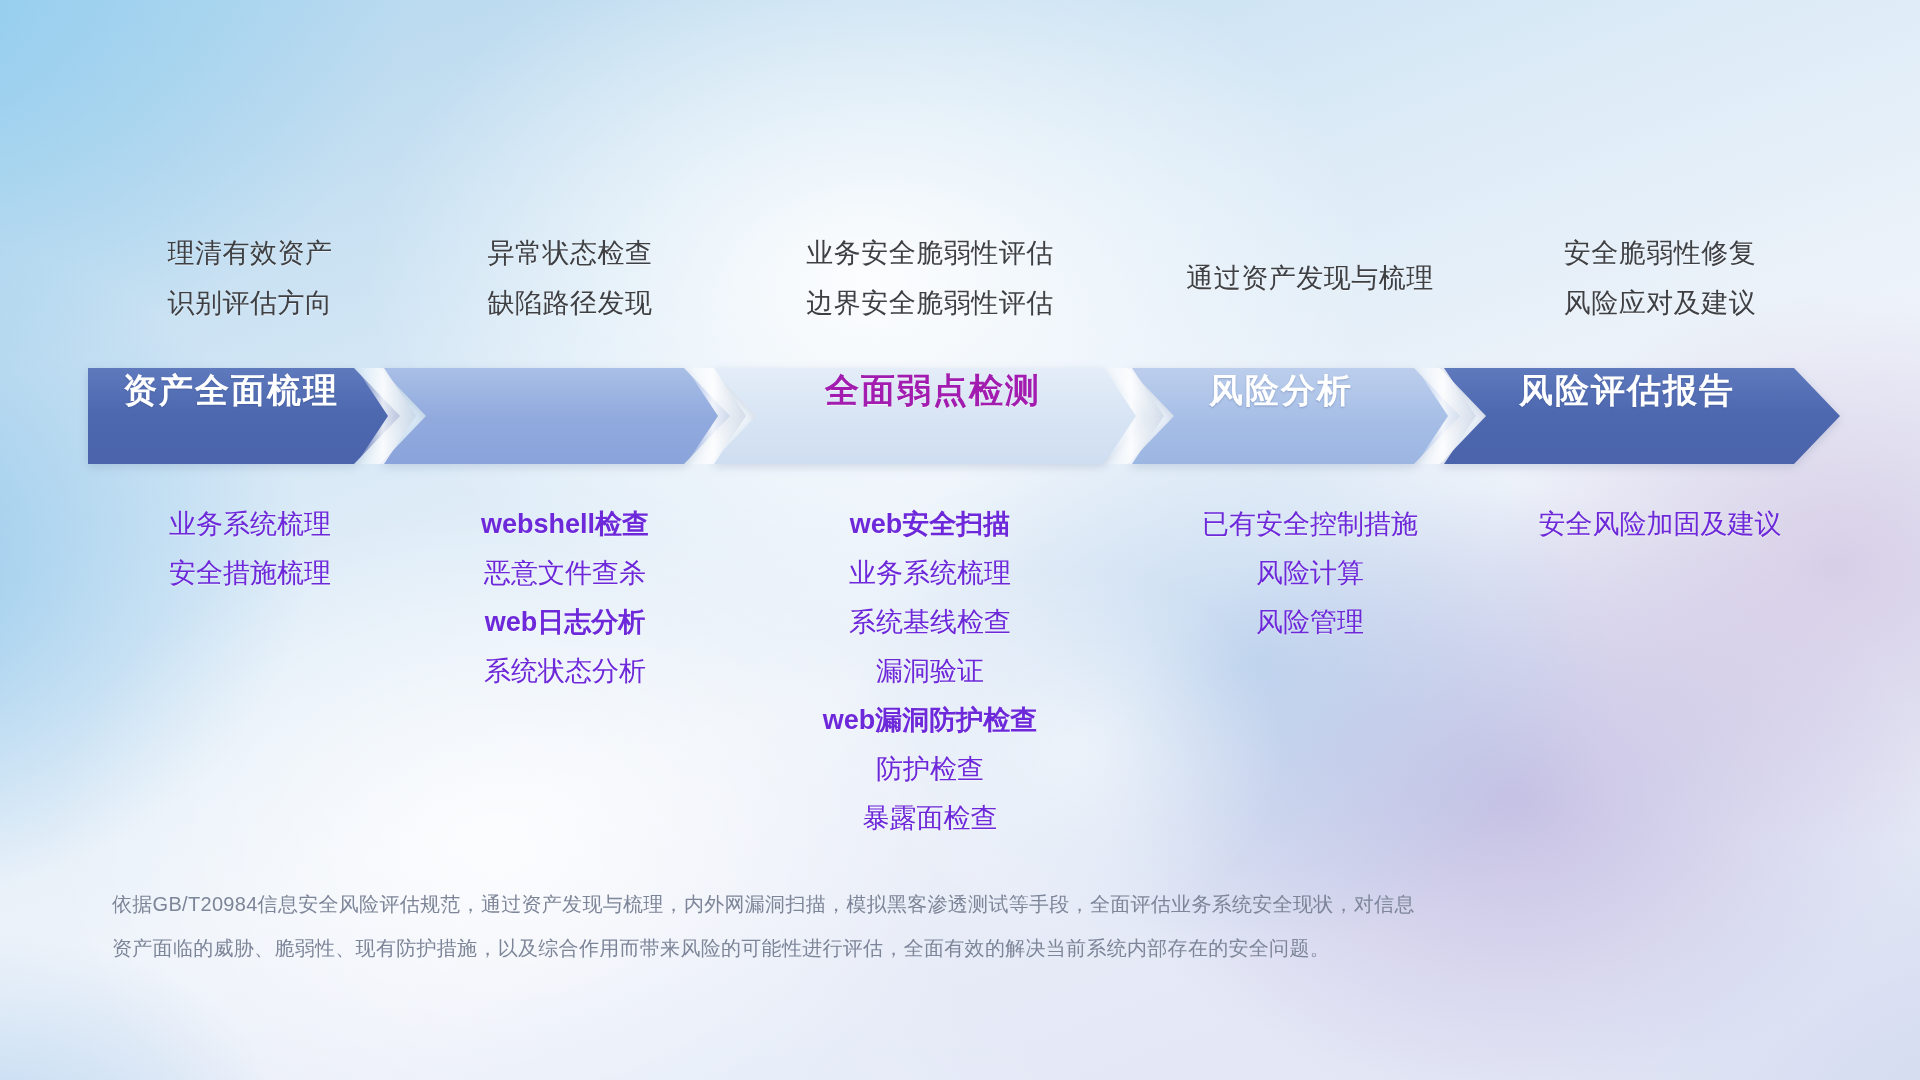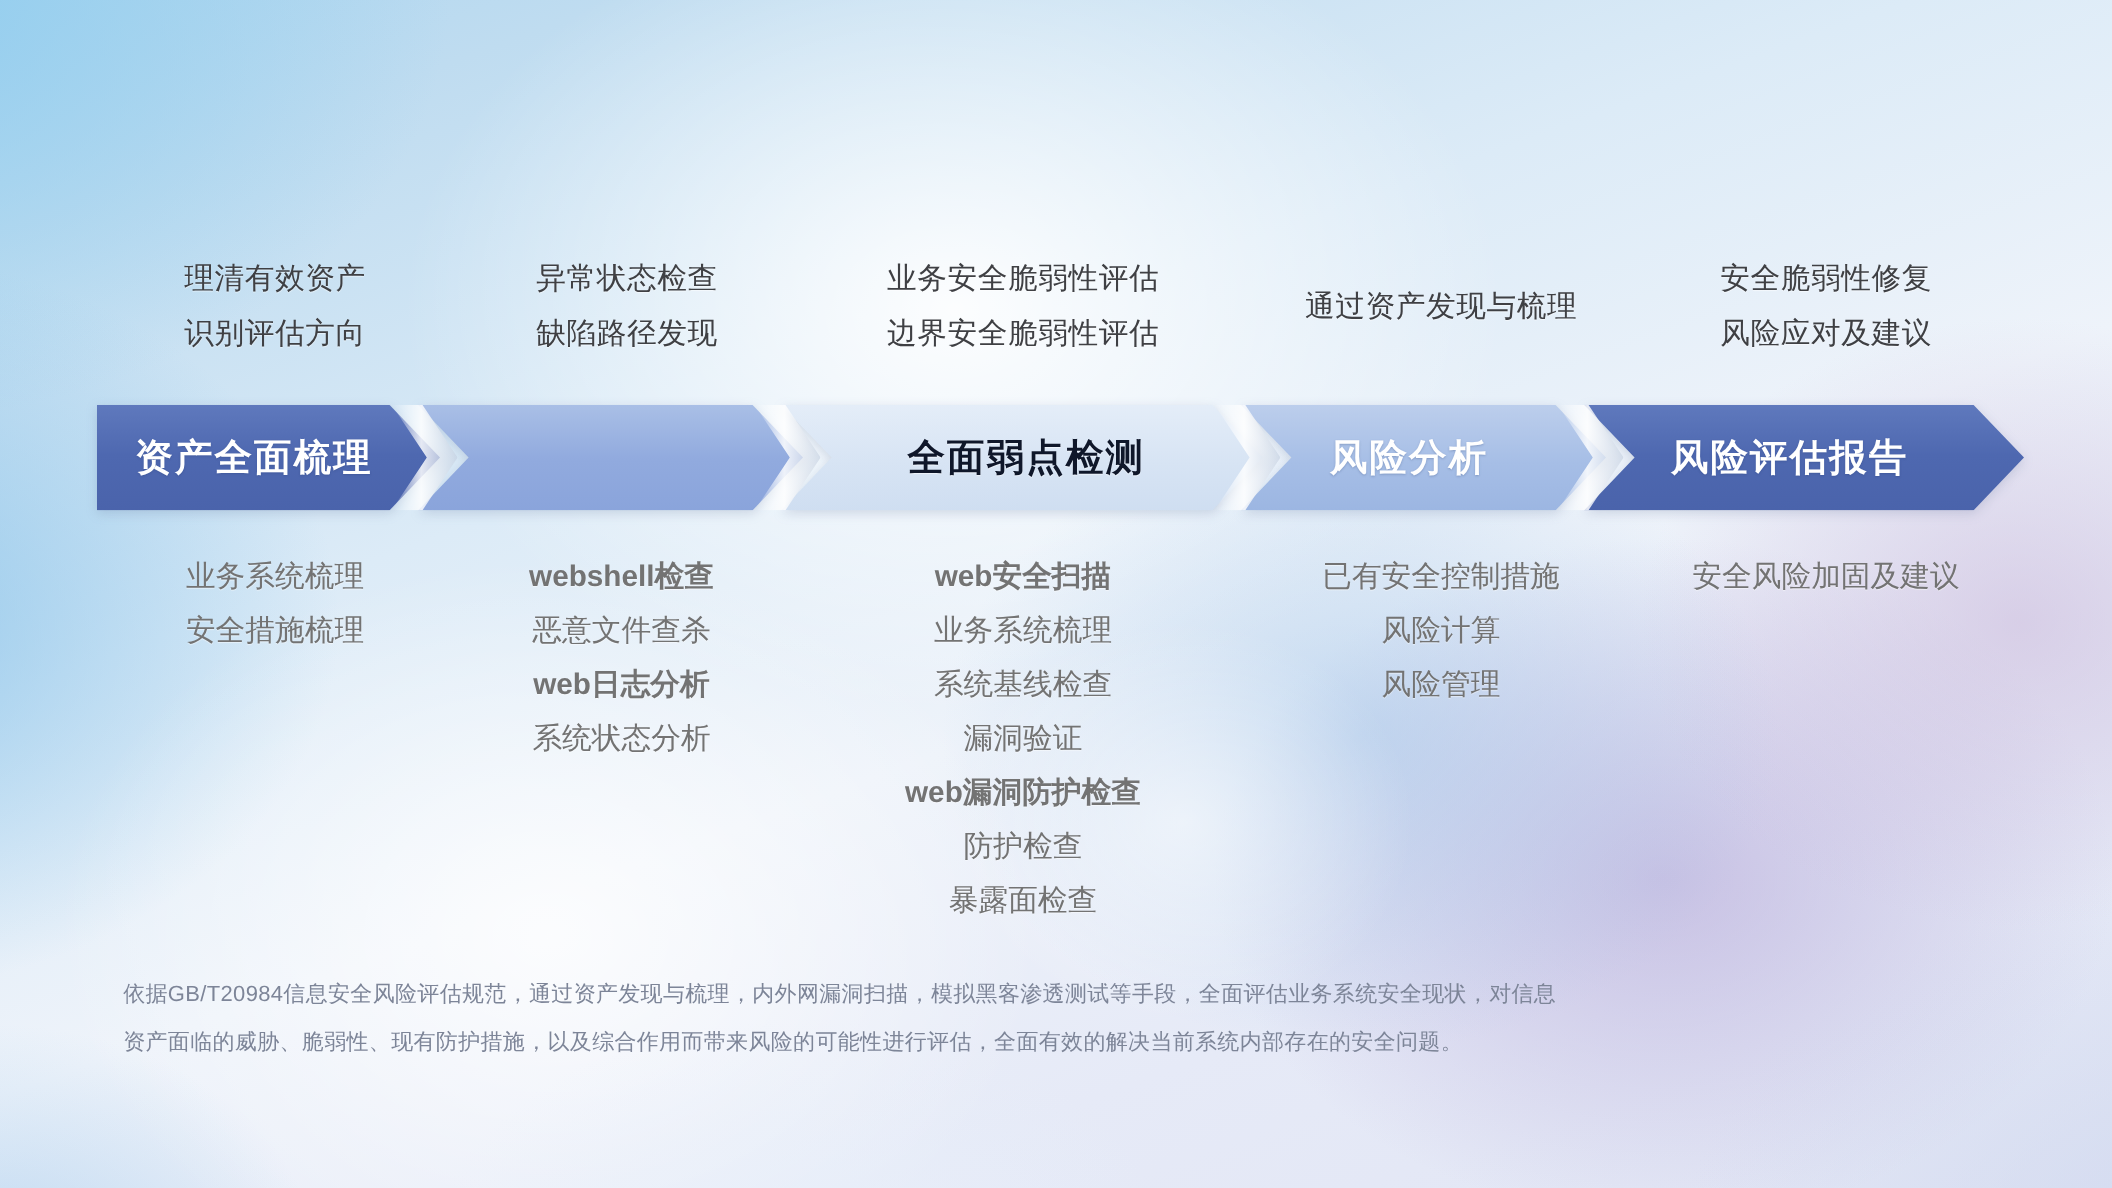--- a/index.html
+++ b/index.html
@@ -47,53 +47,53 @@
   .cap{
     font-size:27px;color:#3f4044;letter-spacing:.5px;
     line-height:50px;white-space:nowrap;
     text-shadow:0 1px 1px rgba(255,255,255,.55);
   }
 
   
   #band{position:absolute;left:0;top:368px;width:1920px;height:104px;}
   .chev{
     position:absolute;top:0;height:96px;
-    display:flex;align-items:center;justify-content:center;
+    display:flex;align-items:flex-start;justify-content:center;
     filter:drop-shadow(0 3px 5px rgba(90,110,150,.22));
   }
   .chev .plate{
     position:absolute;inset:0;
     clip-path:polygon(0 0, calc(100% - 46px) 0, 100% 50%, calc(100% - 46px) 100%, 0 100%);
   }
   .chev.notch .plate{
     clip-path:polygon(0 0, calc(100% - 46px) 0, 100% 50%, calc(100% - 46px) 100%, 0 100%, 46px 50%);
   }
   .chev .lbl{
     position:relative;z-index:2;font-size:34px;font-weight:bold;
     letter-spacing:2px;white-space:nowrap;margin-right:26px;
   }
   
   .p-dark   .plate{background:linear-gradient(180deg,#5f79bd 0%,#4e68b0 48%,#4a63ab 100%);}
   .p-mid    .plate{background:linear-gradient(180deg,#a9bfe6 0%,#91aade 52%,#8aa4db 100%);}
   .p-pale   .plate{background:linear-gradient(180deg,#e4edf8 0%,#d7e4f4 55%,#cfdef1 100%);}
   .p-mid2   .plate{background:linear-gradient(180deg,#bcceec 0%,#a6bee6 55%,#9cb6e2 100%);}
   .t-white{color:#ffffff;text-shadow:0 1px 2px rgba(40,60,110,.28);}
-  .t-blue {color:#0f172a;text-shadow:0 1px 1px rgba(255,255,255,.6);margin-left:34px;}
+  .t-blue {color:#a21caf;text-shadow:0 1px 1px rgba(255,255,255,.6);margin-left:34px;}
   
   .seam{
     position:absolute;top:0;height:96px;width:60px;z-index:1;
     background:linear-gradient(90deg,rgba(255,255,255,.0) 0%,rgba(255,255,255,.85) 45%,rgba(190,202,220,.55) 100%);
     clip-path:polygon(0 0, 28px 0, 60px 50%, 28px 100%, 0 100%, 32px 50%);
   }
 
   
   .botrow{position:absolute;left:0;top:500px;width:1920px;}
   .col-bot{position:absolute;text-align:center;}
   .item{
-    font-size:27px;color:#737373;line-height:49px;white-space:nowrap;
+    font-size:27px;color:#6d28d9;line-height:49px;white-space:nowrap;
     text-shadow:0 1px 1px rgba(255,255,255,.5);
   }
   .item.strong{font-weight:bold;}
 
   
   #footer{
     position:absolute;left:100px;top:876px;width:1560px;
     font-size:20px;line-height:32px;color:#7d8598;letter-spacing:.3px;
   }
   #footer p{margin:12px;}

